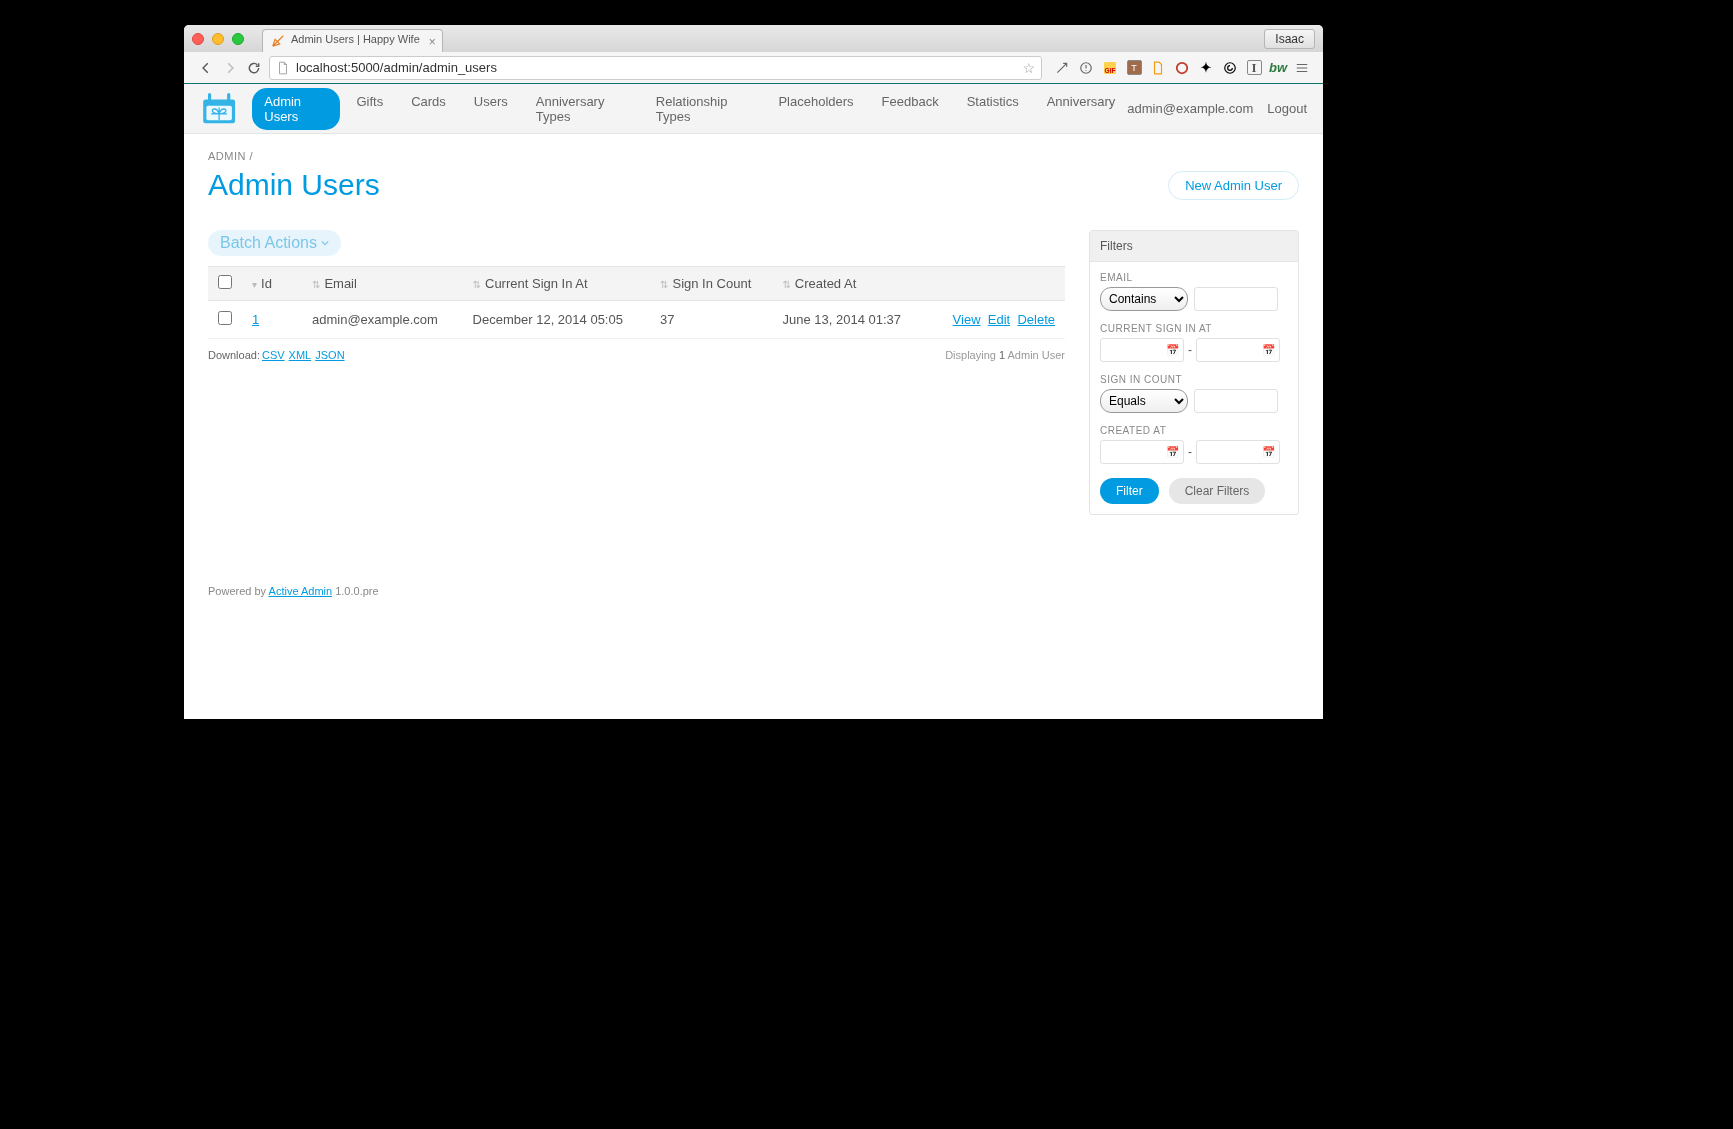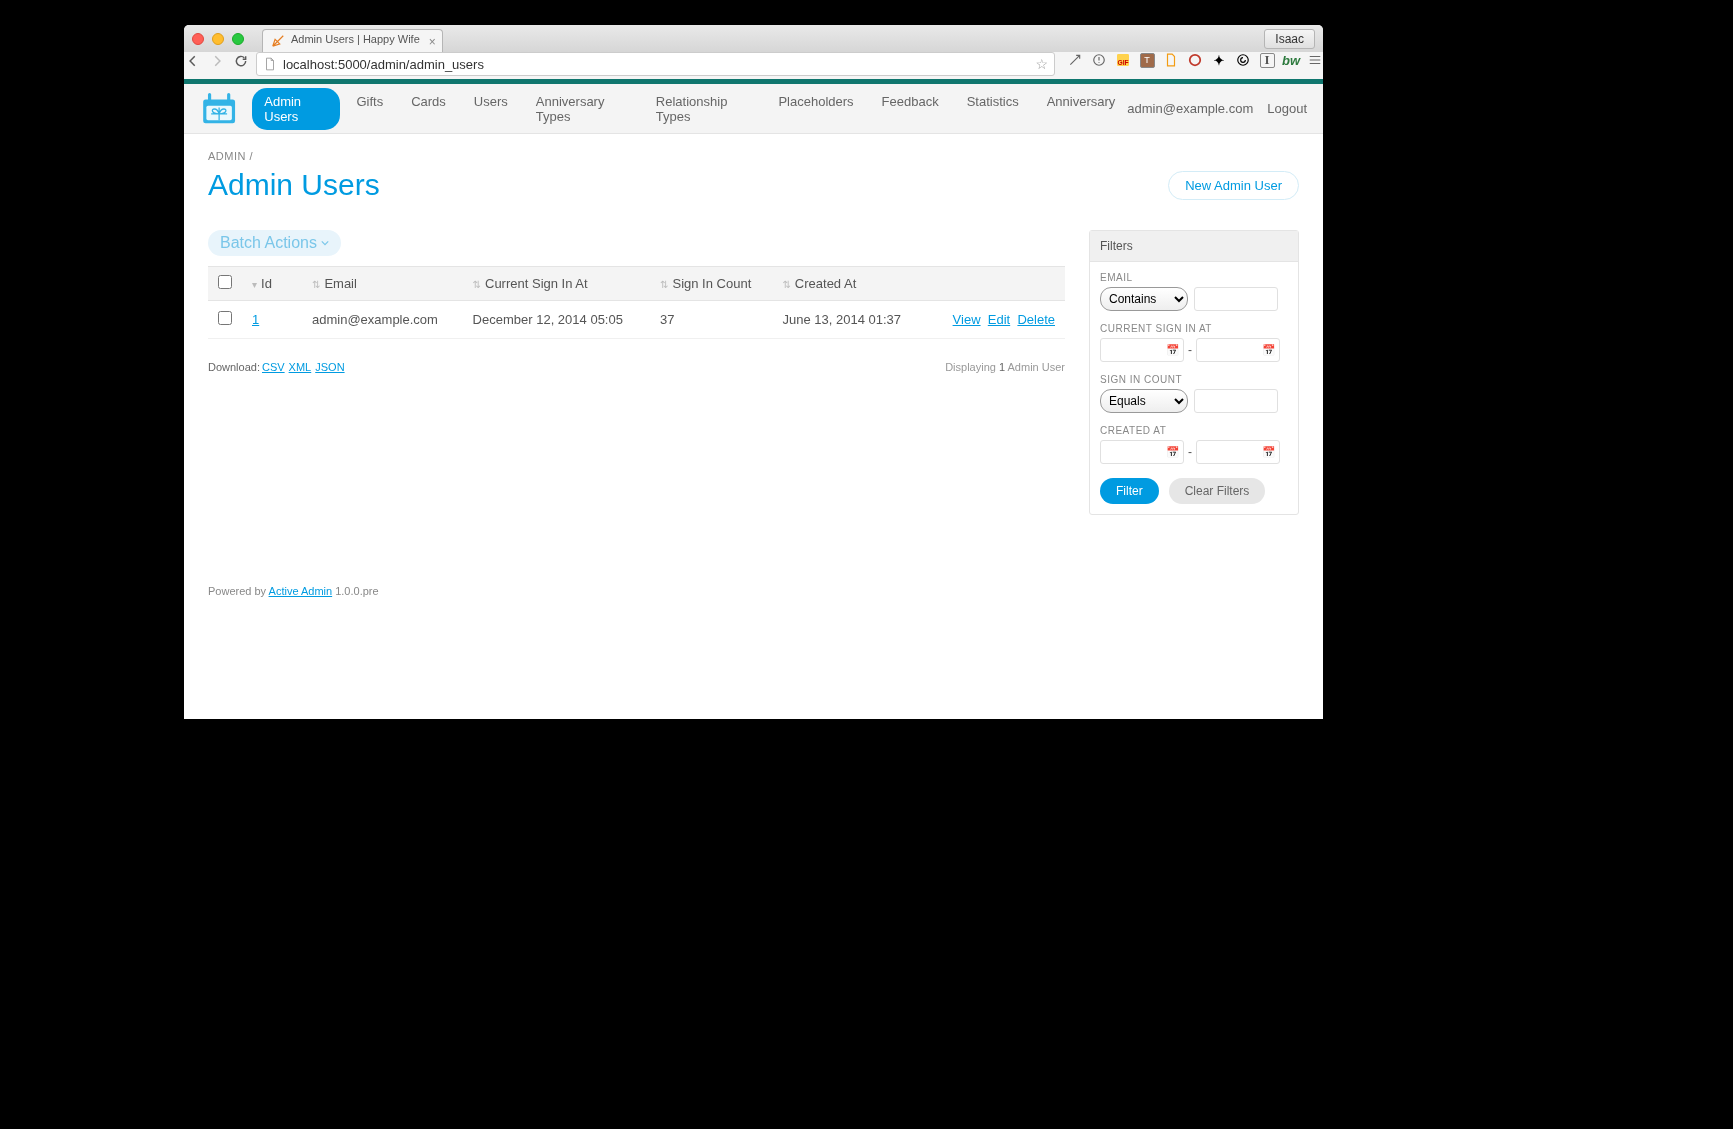--- a/index.html
+++ b/index.html
@@ -8,21 +8,21 @@
     .chrome-top { height: 27px; background: linear-gradient(#e9e9e9, #d6d6d6); border-radius: 5px 5px 0 0; display: flex; align-items: center; padding: 0 8px; }
     .traffic-lights { display: flex; gap: 8px; }
     .tl { width: 12px; height: 12px; border-radius: 50%; }
     .tl.red { background: #ff5f57; border: 1px solid #e1483e; }
     .tl.yellow { background: #ffbd2e; border: 1px solid #e09e1a; }
     .tl.green { background: #28c840; border: 1px solid #1aab29; }
     .tab { margin-left: 18px; height: 23px; background: #f5f5f5; border: 1px solid #b5b5b5; border-bottom: none; border-radius: 4px 4px 0 0; padding: 3px 22px 0 28px; font-size: 11px; color: #555; position: relative; align-self: flex-end; }
     .tab .favicon { position: absolute; left: 8px; top: 4px; width: 14px; height: 14px; }
     .tab .close { position: absolute; right: 6px; top: 5px; font-size: 12px; color: #888; }
     .user-badge { margin-left: auto; background: linear-gradient(#f5f5f5,#e0e0e0); border:1px solid #b5b5b5; padding: 2px 10px; border-radius:3px; font-size: 12px; color:#333; }
-    .chrome-bar { height: 32px; background: #f5f5f5; border-bottom: 5px solid #0f766e; display:flex; align-items:flex-start; padding: 0 0; gap: 6px; }
+    .chrome-bar { height: 32px; background: #f5f5f5; border-bottom: 1px solid #0f766e; display:flex; align-items:center; padding: 0 13px; gap: 6px; }
     .nav-icon { width: 18px; height: 18px; display:flex; align-items:center; justify-content:center; color: #5a5a5a; }
     .nav-icon.disabled { color: #bbb; }
     .addr { flex: 1; height: 24px; background: #fff; border:1px solid #ccc; border-radius: 3px; display:flex; align-items:center; padding: 0 6px; font-size: 13px; color:#333; }
     .addr .page-ico { width: 14px; height: 14px; margin-right: 6px; }
     .addr .host { color: #333; }
     .addr .path { color: #333; }
     .addr .star { margin-left: auto; color: #999; font-size: 14px; }
     .ext-icons { display:flex; align-items:center; gap: 8px; padding-left:6px; }
     .ext-icons .ico { width: 16px; height: 16px; display:flex; align-items:center; justify-content:center; font-size:13px; color:#555; }
     .square { border: 1px solid #888; border-radius:2px; width:15px; height:15px; }
@@ -43,21 +43,21 @@
     .new-btn { margin-left:auto; border:1px solid #d3ecf7; color:#009be1; padding: 6px 16px; border-radius: 20px; font-size: 13px; background:#fff; }
     .main-flex { display:flex; gap: 24px; margin-top: 28px; }
     .main-left { flex: 1; }
     .batch { display:inline-flex; align-items:center; background:#e8f4fb; color:#7ac6e9; padding: 4px 12px; border-radius: 15px; font-size: 16px; gap:4px; }
     .table { width:100%; border-collapse: collapse; margin-top: 10px; font-size: 13px; }
     .table th { text-align:left; background:#f4f4f4; border-top:1px solid #e4e4e4; border-bottom:1px solid #e4e4e4; padding: 8px 10px; color:#555; font-weight:500; }
     .table th .sort { color:#bbb; margin-right:4px; font-size:10px; }
     .table td { padding: 10px; border-bottom: 1px solid #f0f0f0; color:#555; }
     .table a { color:#009be1; text-decoration: underline; }
     .cb { width: 14px; height: 14px; }
-    .dl-row { font-size: 11px; color:#666; margin-top: 22px; display:flex; }
+    .dl-row { font-size: 11px; color:#666; margin-top: 10px; display:flex; }
     .dl-row a { color:#009be1; text-decoration: underline; margin: 0 2px; }
     .dl-row .count { margin-left:auto; color:#999; }
     .dl-row .count b { color: #666; font-weight: 500; }
     
     .filters { width: 210px; border:1px solid #e4e4e4; border-radius: 3px; font-size: 12px; color:#555; }
     .filters-head { background:#f0f0f0; padding: 8px 10px; border-bottom:1px solid #e4e4e4; }
     .filters-body { padding: 10px; }
     .flabel { font-size: 10px; color:#888; letter-spacing:0.5px; margin-bottom:4px; display:block; }
     .fgroup { margin-bottom: 12px; }
     .select { width: 88px; height: 24px; border:1px solid #999; border-radius: 11px; font-size: 12px; padding: 0 4px; background: linear-gradient(#fff,#eee); }

